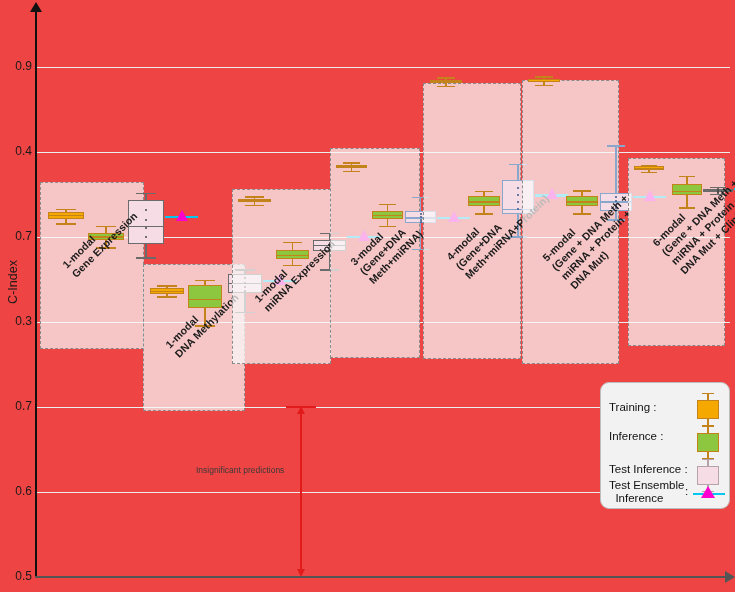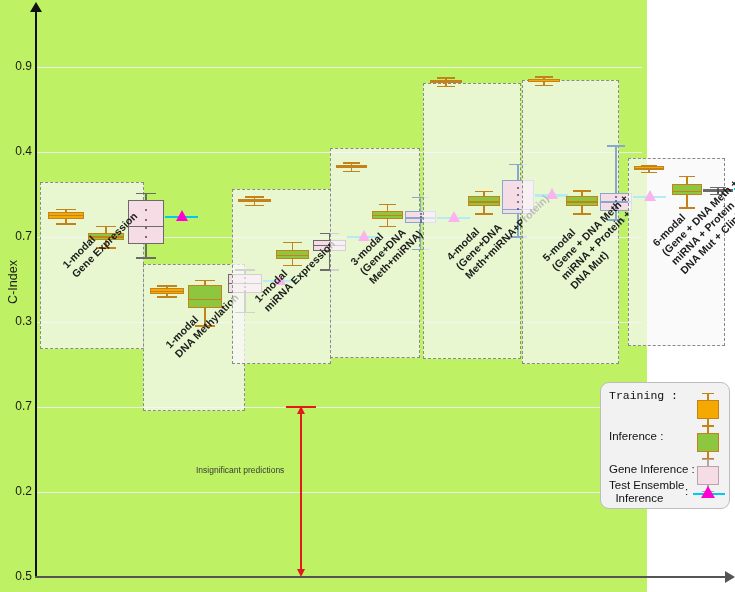--- a/index.html
+++ b/index.html
@@ -1,18 +1,18 @@
 <!DOCTYPE html>
 <html><head>
 <meta charset="utf-8">
 <style>
   html,body{margin:0;padding:0;background:#ffffff;}
   body{width:735px;height:592px;overflow:hidden;
        font-family:"Liberation Sans","DejaVu Sans",sans-serif;}
-  #root{position:relative;width:647px;height:592px;background:#bef264;}
+  #root{position:relative;width:735px;height:592px;background:#ef4444;}
 
   
   .axis-v{position:absolute;left:35px;top:10px;width:2px;height:568px;background:#111;}
   .axis-v-arrow{position:absolute;left:30px;top:2px;width:0;height:0;
      border-left:6px solid transparent;border-right:6px solid transparent;
      border-bottom:10px solid #111;}
   .axis-h{position:absolute;left:35px;top:576px;height:2px;width:692px;background:#555;}
   .axis-h-arrow{position:absolute;left:725px;top:571px;width:0;height:0;
      border-top:6px solid transparent;border-bottom:6px solid transparent;
      border-left:10px solid #555;}
@@ -82,21 +82,21 @@
       <div class="ytick-lbl" style="top: 59px;">0.9</div>
       <div class="gridline" style="top: 152px;"></div>
       <div class="ytick-lbl" style="top: 144px;">0.4</div>
       <div class="gridline" style="top: 237px;"></div>
       <div class="ytick-lbl" style="top: 229px;">0.7</div>
       <div class="gridline" style="top: 322px;"></div>
       <div class="ytick-lbl" style="top: 314px;">0.3</div>
       <div class="gridline" style="top: 407px;"></div>
       <div class="ytick-lbl" style="top: 399px;">0.7</div>
       <div class="gridline" style="top: 492px;"></div>
-      <div class="ytick-lbl" style="top: 484px;">0.2</div>
+      <div class="ytick-lbl" style="top: 484px;">0.6</div>
       <div class="gridline" style="top: 577px;"></div>
       <div class="ytick-lbl" style="top: 569px;">0.5</div>
     </div>
 
   <div class="axis-v"></div>
   <div class="axis-v-arrow"></div>
   <div class="axis-h"></div>
   <div class="axis-h-arrow"></div>
   <div class="ylabel">C-Index</div>
 
@@ -354,42 +354,42 @@
     </div>
 
   <div class="ins-cap" style="left:286px;top:406px;width:30px;"></div>
   <div class="ins-arrow" style="left:300px;top:410px;height:163px;"></div>
   <div class="ins-head" style="left:296.5px;top:406px;border-bottom:8px solid #e11b1b;"></div>
   <div class="ins-head" style="left:296.5px;top:569px;border-top:8px solid #e11b1b;"></div>
   <div class="ins-text" style="left:196px;top:465px;">Insignificant predictions</div>
 
   <div class="legend" style="left:600px;top:382px;width:128px;height:125px;">
     <div id="legend-layer">
-        <div class="legend-row" style="left: 8px; top: 6px; font-family: Liberation Mono, monospace;">
+        <div class="legend-row" style="left: 8px; top: 18px;">
           <span class="lbl">Training :</span>
         </div>
         <div class="lg-swatch" style="left: 92px; top: 8px;">
           <div class="whisk" style="top:2px;height:8px;background:#c4821a"></div>
           <div class="cap" style="top:2px;background:#c4821a"></div>
           <div class="box" style="background:#f5a800;border-color:#c4821a"></div>
           <div class="whisk" style="top:28px;height:7px;background:#c4821a"></div>
           <div class="cap" style="top:34px;background:#c4821a"></div>
         </div>
         <div class="legend-row" style="left: 8px; top: 47px;">
           <span class="lbl">Inference :</span>
         </div>
         <div class="lg-swatch" style="left: 92px; top: 41px;">
           <div class="whisk" style="top:2px;height:8px;background:#c4821a"></div>
           <div class="cap" style="top:2px;background:#c4821a"></div>
           <div class="box" style="background:#8dc63f;border-color:#c4821a"></div>
           <div class="whisk" style="top:28px;height:7px;background:#c4821a"></div>
           <div class="cap" style="top:34px;background:#c4821a"></div>
         </div>
         <div class="legend-row" style="left: 8px; top: 80px;">
-          <span class="lbl">Gene Inference :</span>
+          <span class="lbl">Test Inference :</span>
         </div>
         <div class="lg-swatch" style="left: 92px; top: 74px;">
           <div class="whisk" style="top:2px;height:8px;background:#b8a2ac"></div>
           <div class="cap" style="top:2px;background:#b8a2ac"></div>
           <div class="box" style="background:#f6dce4;border-color:#b8a2ac"></div>
           <div class="whisk" style="top:28px;height:7px;background:#b8a2ac"></div>
           <div class="cap" style="top:34px;background:#b8a2ac"></div>
         </div>
         <div class="legend-row" style="left: 8px; top: 96px;">
           <span class="lbl">Test Ensemble

